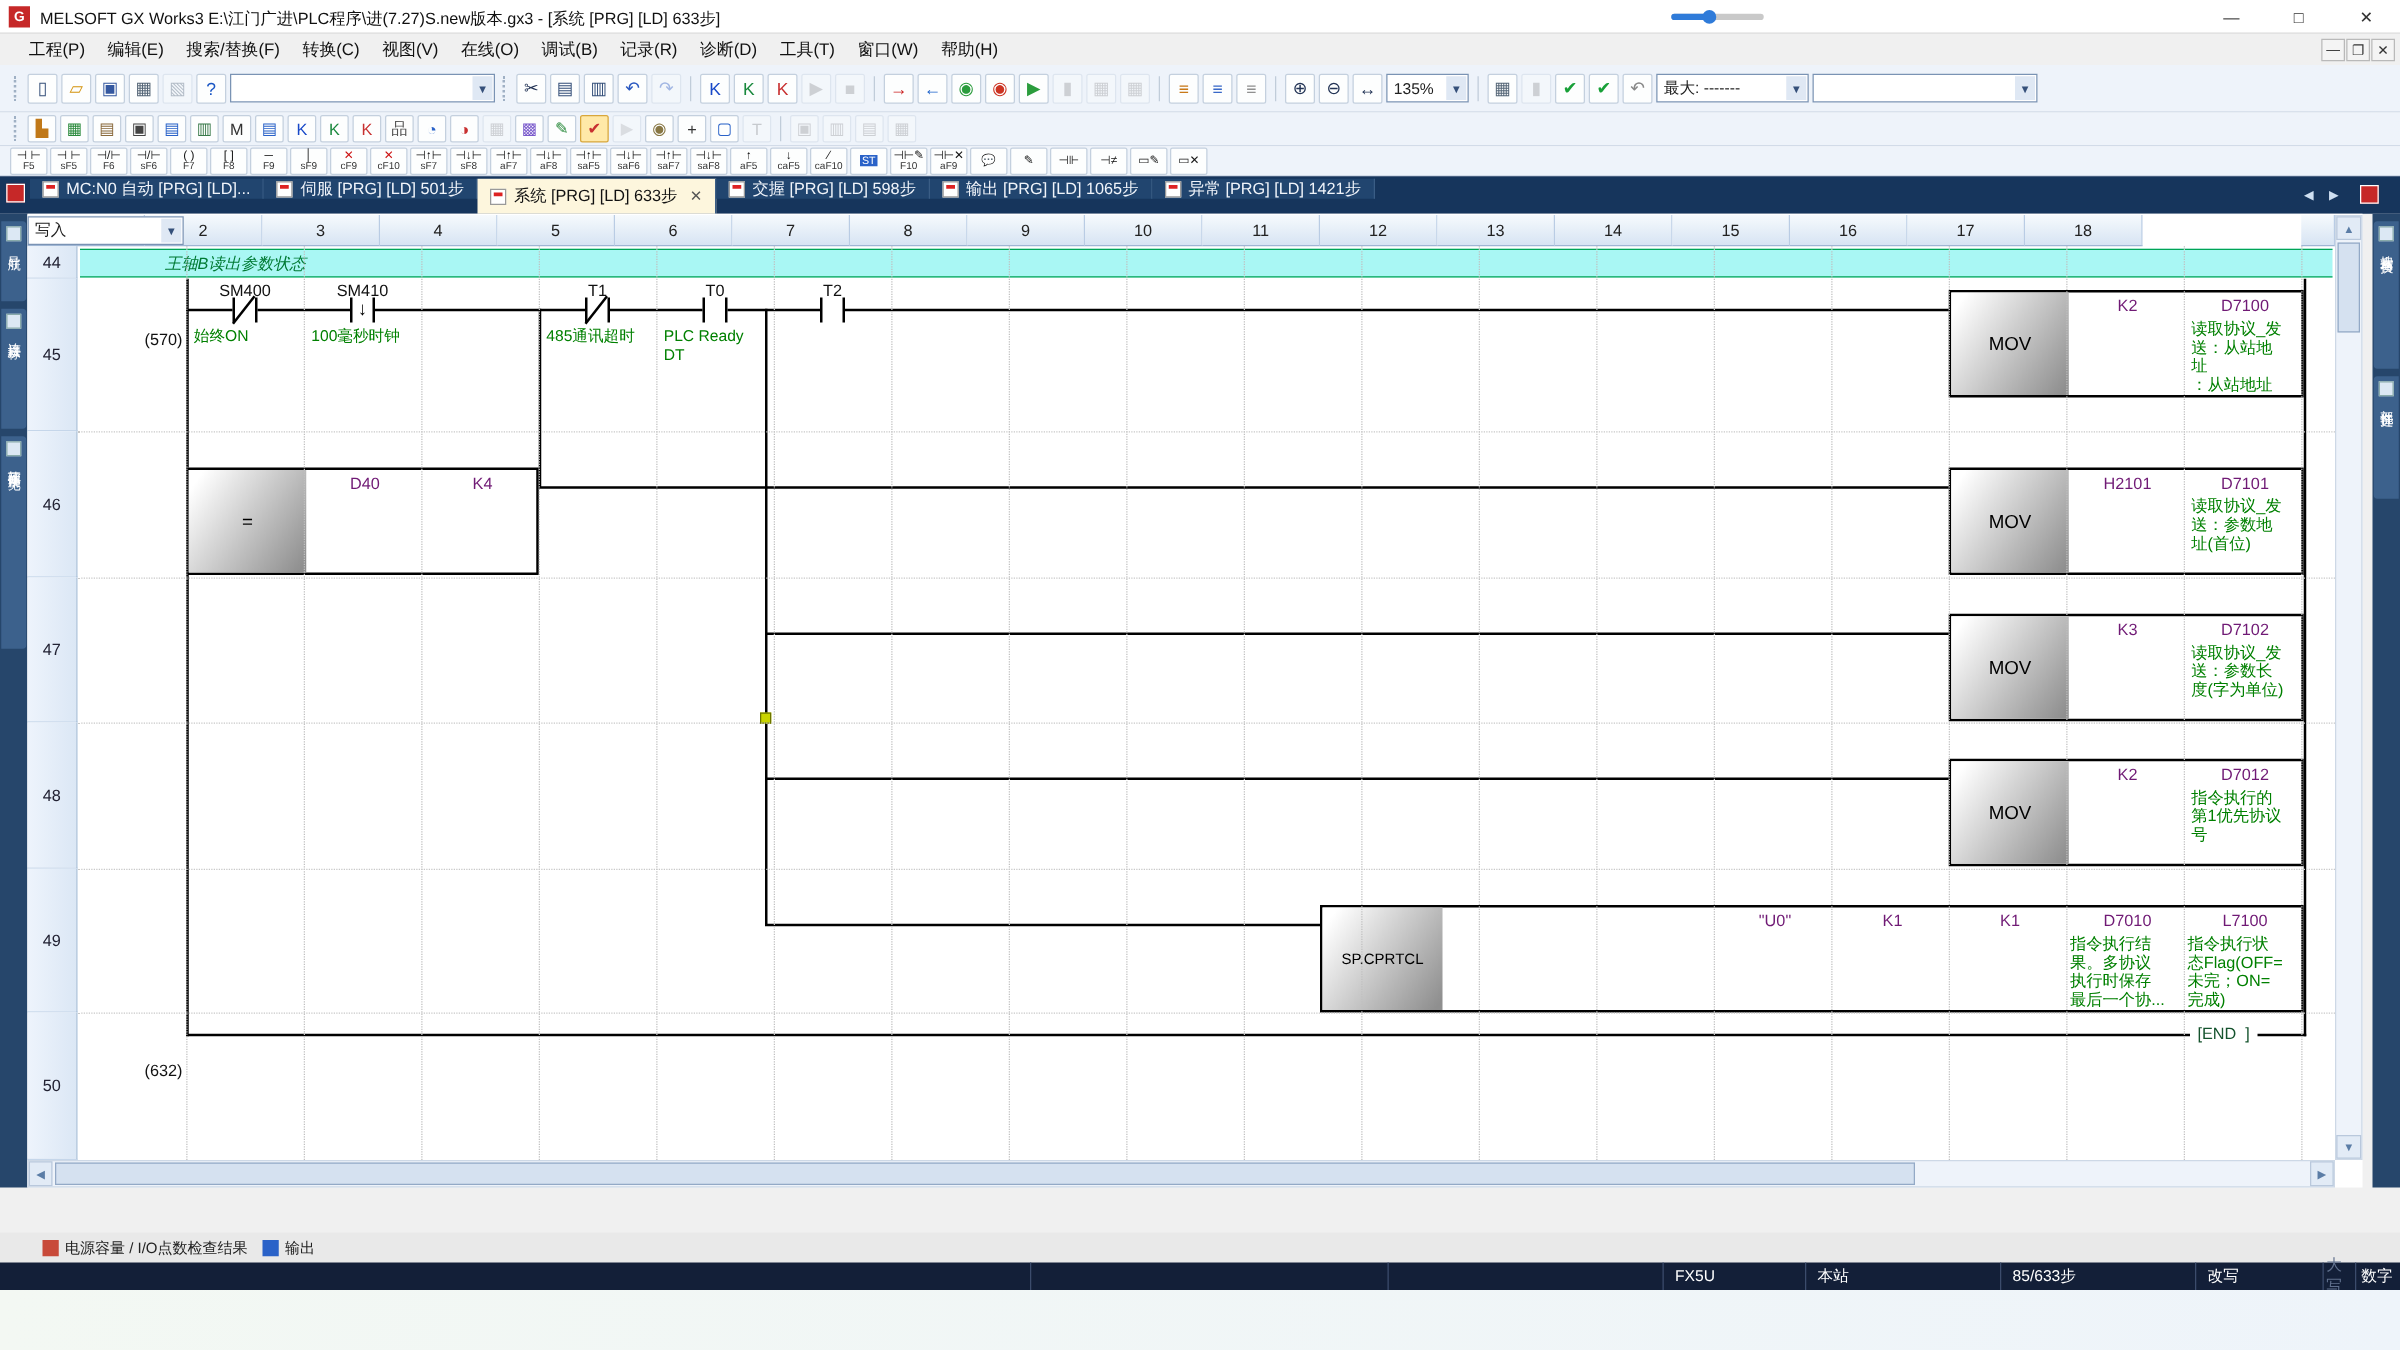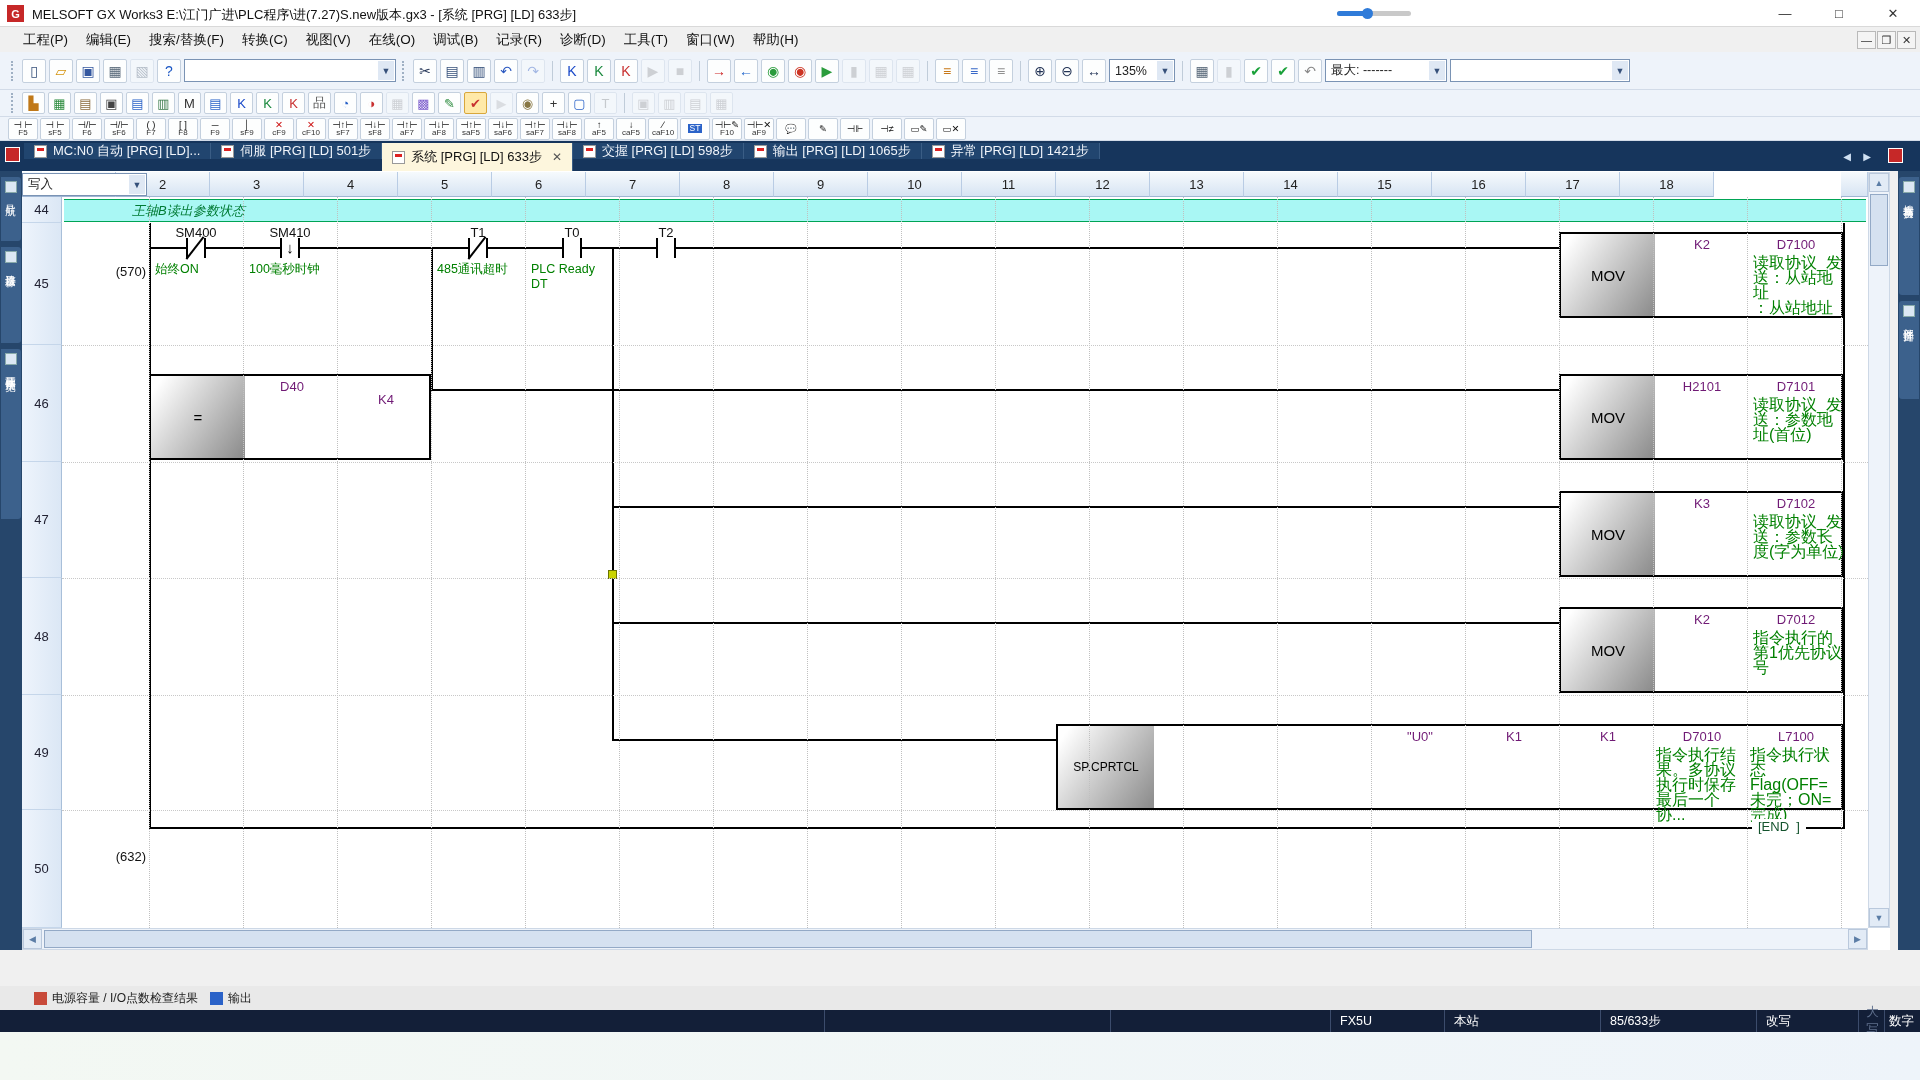--- a/index.html
+++ b/index.html
@@ -72,34 +72,34 @@
   .stepno{width:52px;text-align:right;font-size:13px;color:#111;}
   .contact{width:20px;height:20px;background:#fff;}
   .contact .b1,.contact .b2{position:absolute;top:0;width:2px;height:20px;background:#000;}
   .contact .b1{left:0;} .contact .b2{right:0;}
   .contact.nc::after{content:"";position:absolute;left:8px;top:-4px;width:2px;height:28px;background:#000;transform:rotate(38deg);}
   .contact.fall::after{content:"↓";position:absolute;left:50%;top:1px;transform:translateX(-50%);font-size:15px;font-weight:bold;line-height:18px;}
   .iblock{border:2px solid #000;background:#fff;}
   .gbox{position:absolute;left:0;top:0;bottom:0;background:linear-gradient(125deg,#ffffff 8%,#8f8f8f 96%);
     display:flex;align-items:center;justify-content:center;font-size:15px;color:#000;}
   .opnd{position:absolute;font-size:13px;color:#701a75;transform:translateX(-50%);white-space:nowrap;}
-  .bcmt{position:absolute;font-size:16px;color:#008000;line-height:15px;white-space:pre-line;width:92px;}
+  .bcmt{position:absolute;font-size:13px;color:#008000;line-height:15px;white-space:pre-line;width:92px;}
   #cursor-marker{width:9px;height:9px;background:#c9d400;border:1px solid #6b7400;}
   #end-instr{font-size:13px;color:#14532d;background:#fff;padding:0 6px;white-space:pre;}
   
   .sbar{background:#eef3fa;border:1px solid #cdd8e6;}
   .sarrow{position:absolute;background:#e2ebf6;border:1px solid #b9c8dc;color:#5b7da6;font-size:9px;display:flex;align-items:center;justify-content:center;}
   .sthumb{position:absolute;background:#d5e1f0;border:1px solid #93a9c6;}
   
   #docktabs{left:0;top:986px;width:1920px;height:24px;background:#e9e9e9;display:flex;align-items:center;padding-left:34px;gap:12px;}
   .btab{display:flex;align-items:center;gap:5px;font-size:12px;color:#222;}
   .btab .bicon{width:13px;height:13px;flex:none;}
   #statusbar{left:0;top:1010px;width:1920px;height:22px;background:#131f38;display:flex;color:#fff;font-size:12.5px;}
   .sseg{border-left:1px solid #3c4c6c;display:flex;align-items:center;padding-left:9px;height:100%;flex:none;}
-  .sseg.dim{color:#5f6f8c;text-align:center;}
+  .sseg.dim{color:#5f6f8c;}
   
   #taskbar{left:0;top:1032px;width:1920px;height:48px;background:linear-gradient(90deg,#f3f8f3,#eef4fa);}
 </style>
 </head>
 <body>
 
 <div id="screen">
 
   <div id="titlebar" class="abs">
     <div id="app-icon" class="abs">G</div>
@@ -649,21 +649,21 @@
       <div class="opnd" style="left:235px;top:3px;">D7100</div>
       <div class="bcmt" style="left:192px;top:21px;">读取协议_发
 送：从站地
 址
 ：从站地址</div>
     </div>
 
     <div class="iblock abs" style="left:149px;top:374px;width:282px;height:86px;pointer-events:auto;">
       <div class="gbox" style="width:94px;">=</div>
       <div class="opnd" style="left:141px;top:3px;">D40</div>
-      <div class="opnd" style="left:235px;top:16px;text-align:right;">K4</div>
+      <div class="opnd" style="left:235px;top:3px;text-align:right;">K4</div>
     </div>
 
     <div class="iblock abs" style="left:1559px;top:374px;width:284px;height:86px;pointer-events:auto;">
       <div class="gbox" style="width:94px;">MOV</div>
       <div class="opnd" style="left:141px;top:3px;">H2101</div>
       <div class="opnd" style="left:235px;top:3px;">D7101</div>
       <div class="bcmt" style="left:192px;top:21px;">读取协议_发
 送：参数地
 址(首位)</div>
     </div>

